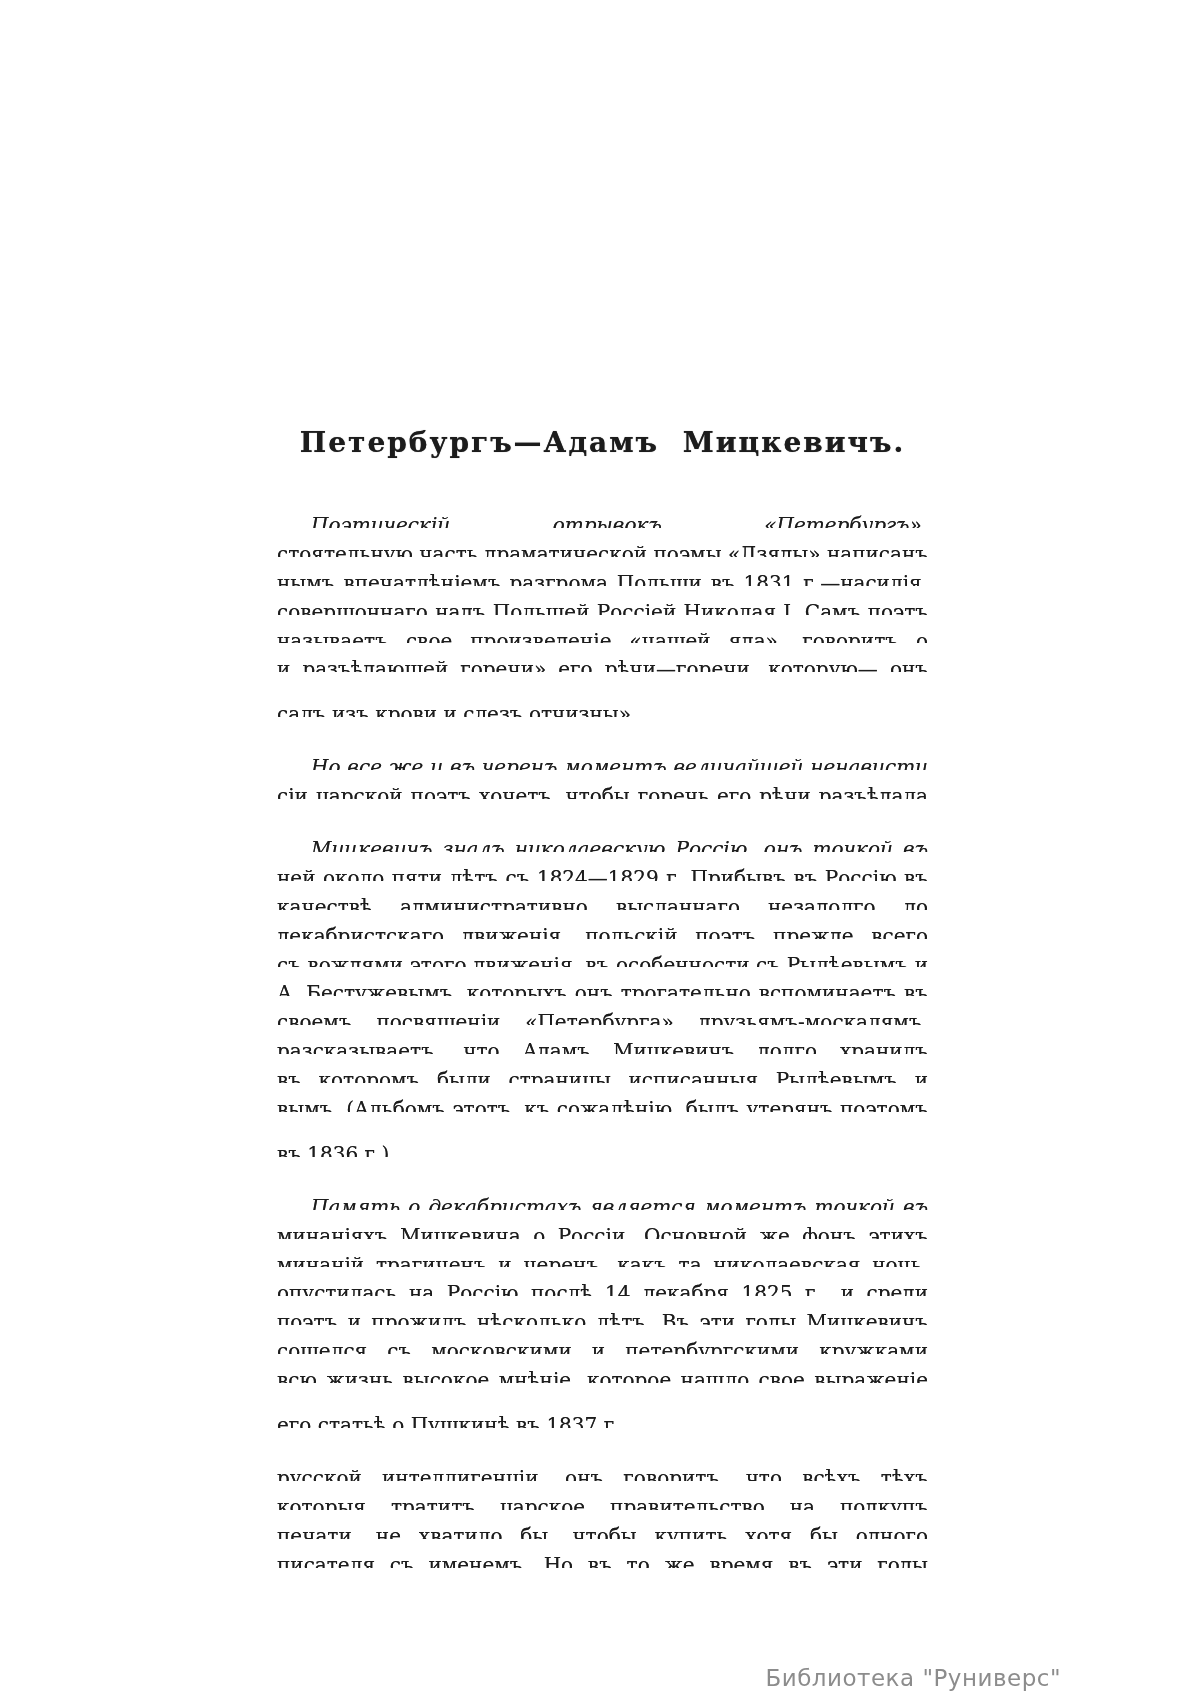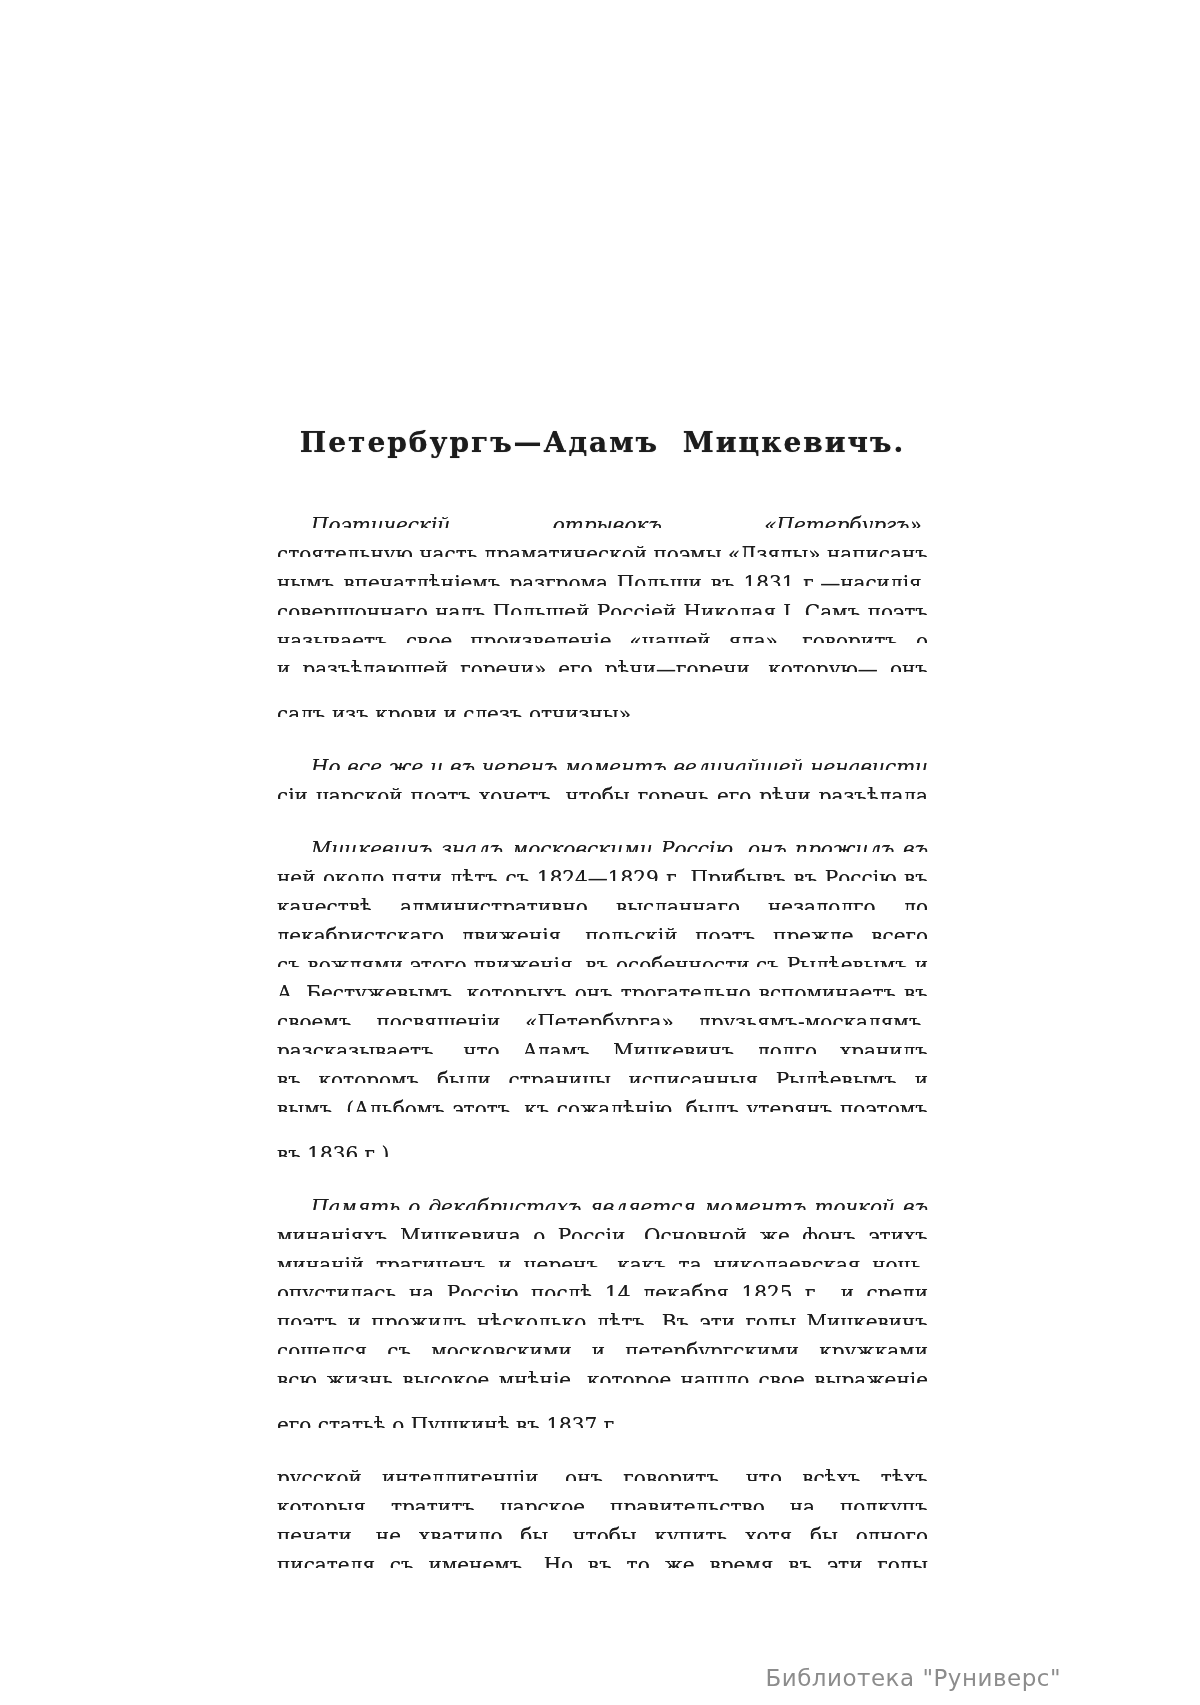--- a/index.html
+++ b/index.html
@@ -80,21 +80,21 @@
         <div class="text-line">совершоннаго надъ Польшей Россіей Николая I. Самъ поэтъ</div>
         <div class="text-line">называетъ свое произведеніе «чашей яда», говоритъ о «жгучей</div>
         <div class="text-line">и разъѣдающей горечи» его рѣчи—горечи, которую— онъ «высо-</div>
         <div class="text-line last">салъ изъ крови и слезъ отчизны».</div>
       </div>
       <div class="paragraph">
         <div class="text-line first">Но все же и въ черенъ моментъ величайшей ненависти къ Рос-</div>
         <div class="text-line">сіи царской поэтъ хочетъ, чтобы горечь его рѣчи разъѣдала и</div>
       </div>
       <div class="paragraph">
-        <div class="text-line first">Мицкевичъ зналъ московскими Россію, онъ прожилъ въ</div>
+        <div class="text-line first">Мицкевичъ зналъ николаевскую Россію, онъ точкой въ</div>
         <div class="text-line">ней около пяти лѣтъ съ 1824—1829 г. Прибывъ въ Россію въ</div>
         <div class="text-line">качествѣ административно высланнаго незадолго до разгрома</div>
         <div class="text-line">декабристскаго движенія, польскій поэтъ прежде всего сошелся</div>
         <div class="text-line">съ вождями этого движенія, въ особенности съ Рылѣевымъ и</div>
         <div class="text-line">А. Бестужевымъ, которыхъ онъ трогательно вспоминаетъ въ</div>
         <div class="text-line">своемъ посвященіи «Петербурга» друзьямъ-москалямъ. Сынъ поэта</div>
         <div class="text-line">разсказываетъ, что Адамъ Мицкевичъ долго хранилъ альбомъ,</div>
         <div class="text-line">въ которомъ были страницы исписанныя Рылѣевымъ и Бестуже-</div>
         <div class="text-line">вымъ. (Альбомъ этотъ, къ сожалѣнію, былъ утерянъ поэтомъ</div>
         <div class="text-line last">въ 1836 г.).</div>

